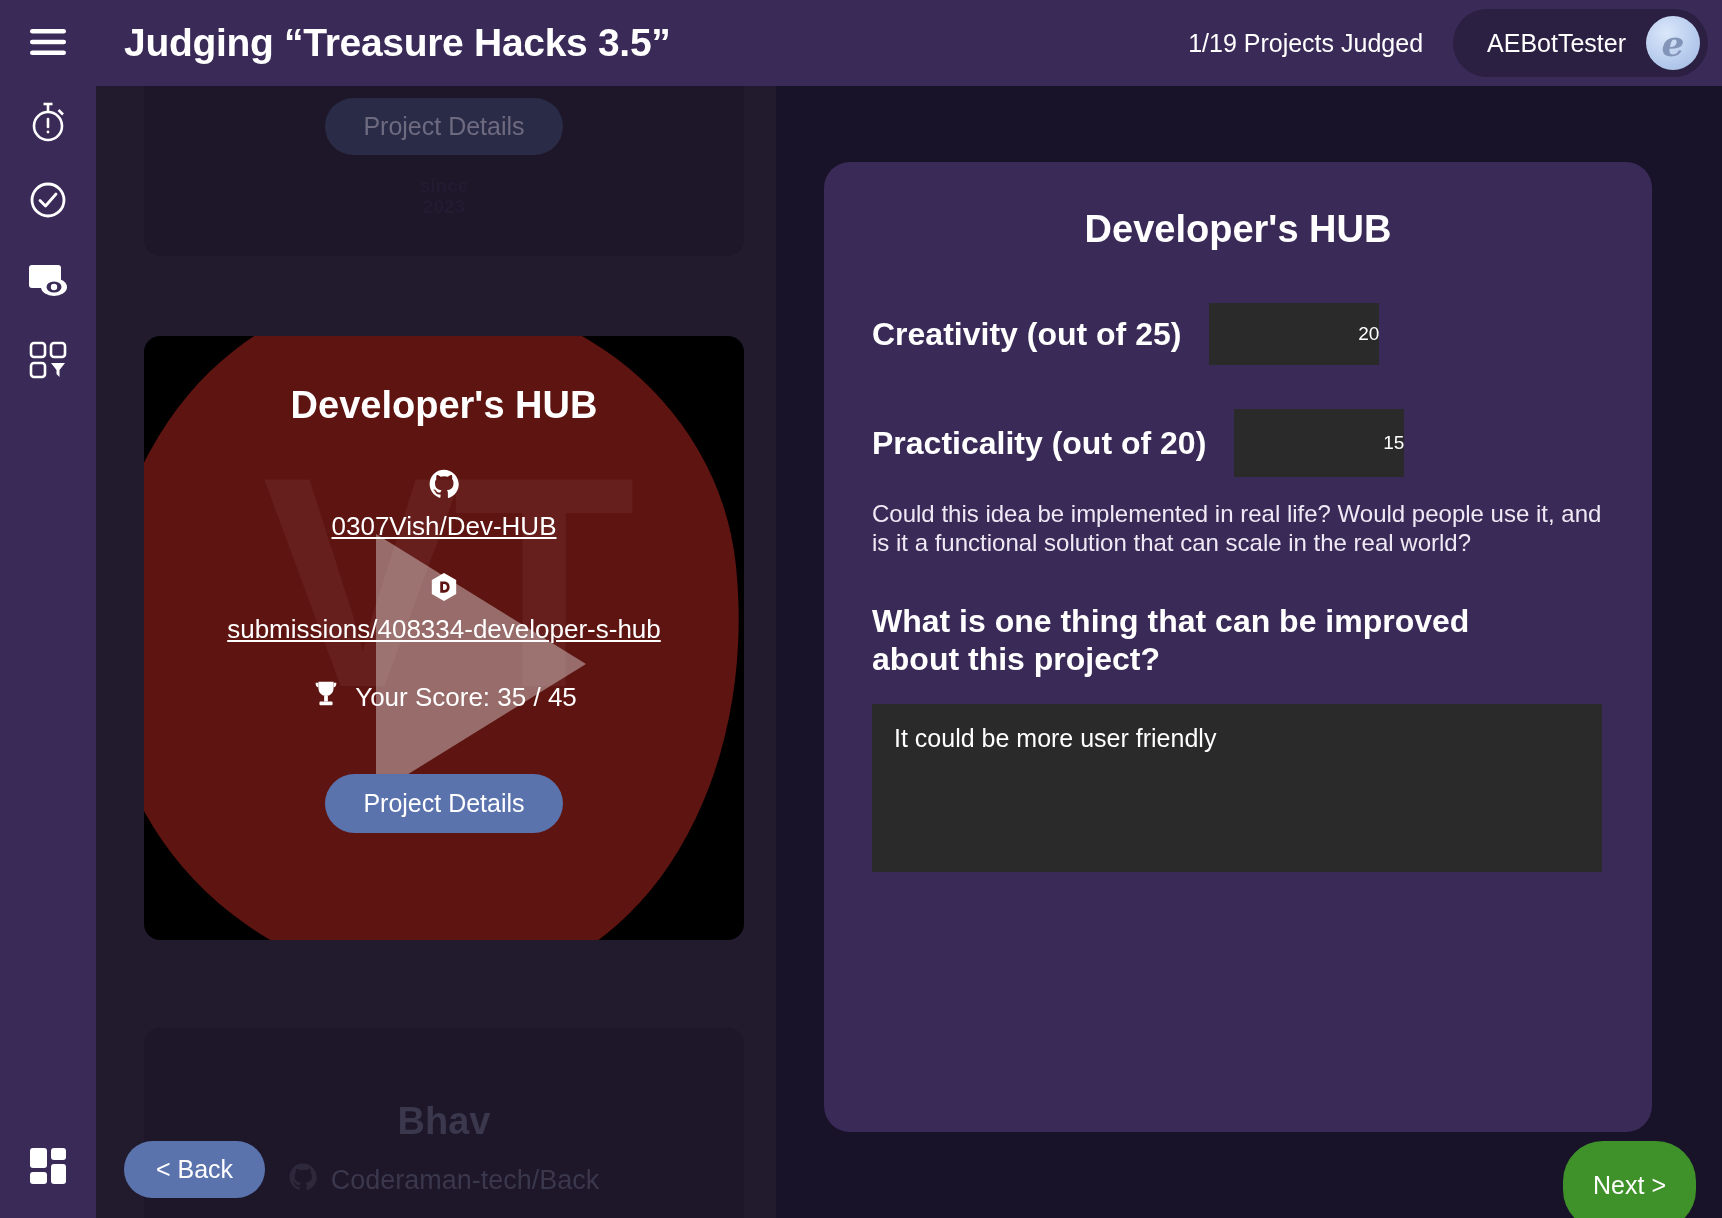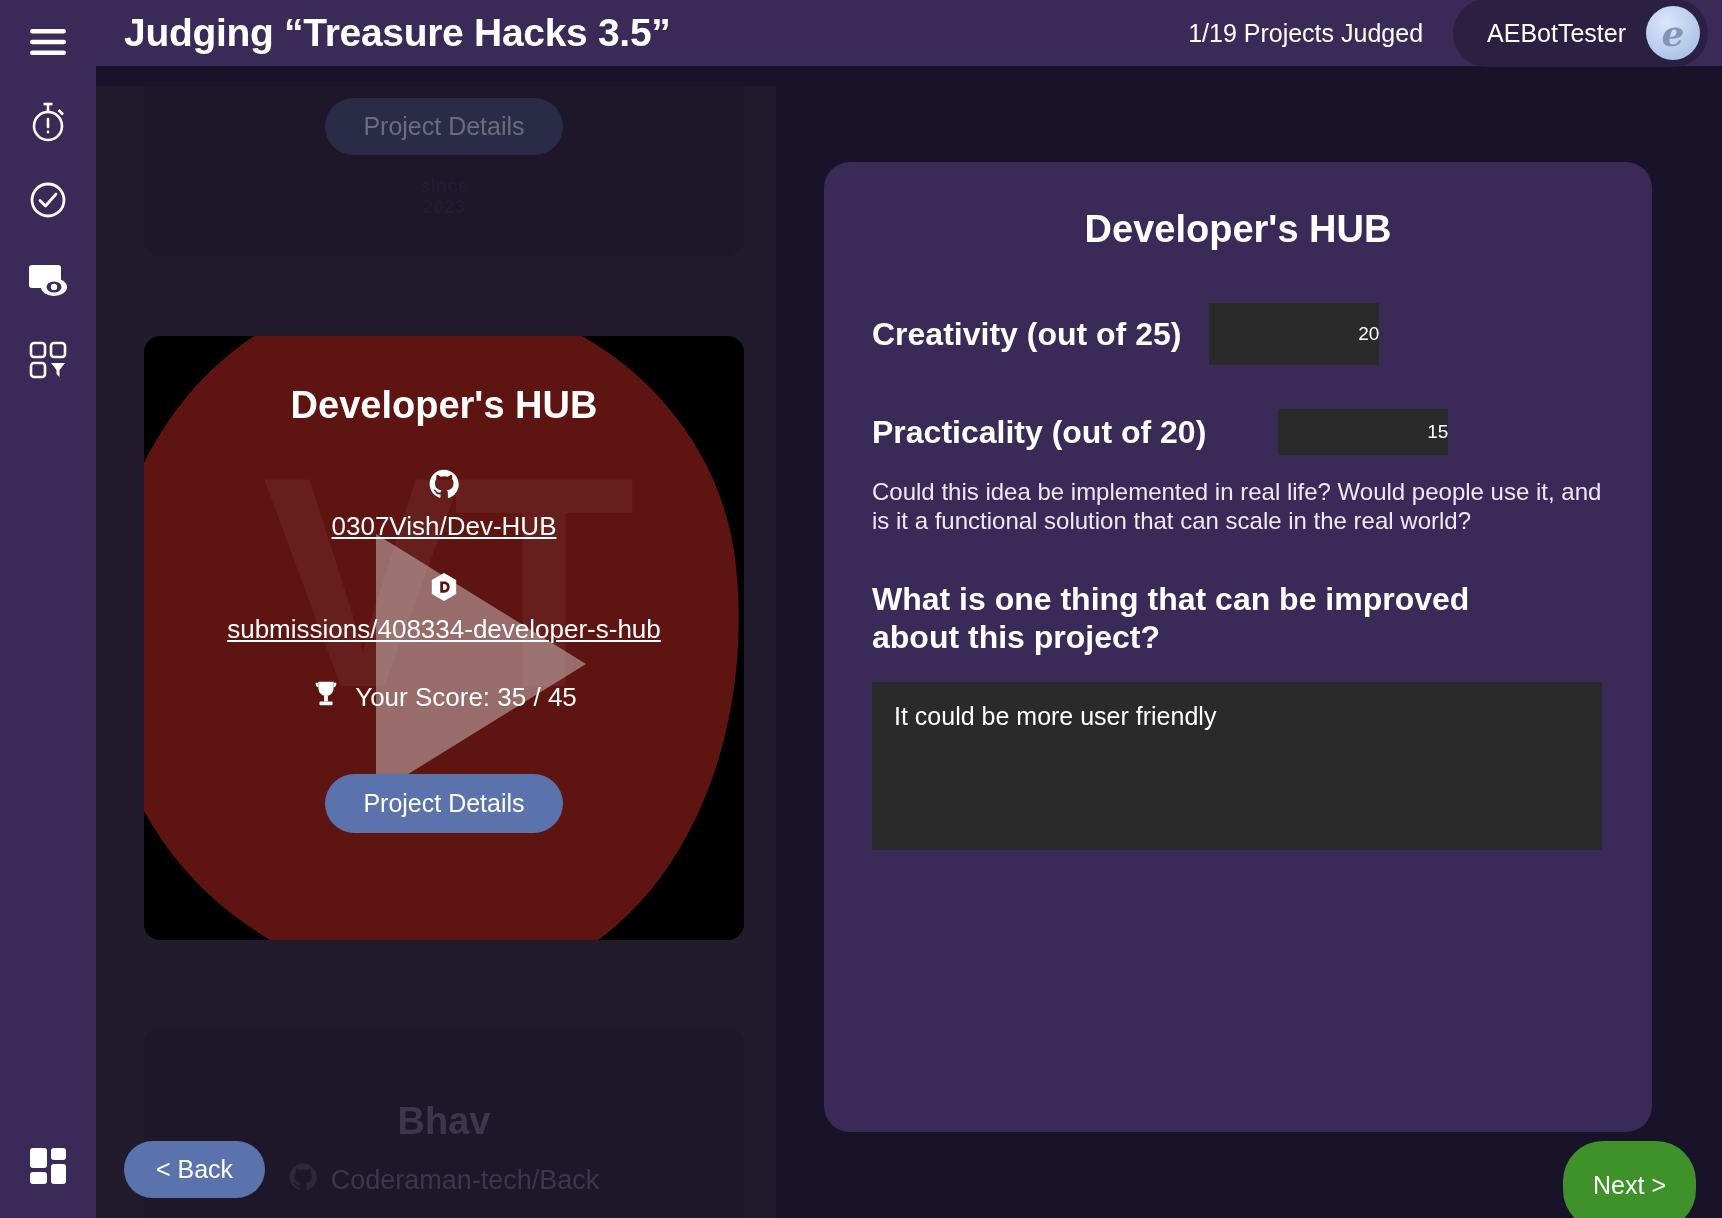--- a/index.html
+++ b/index.html
@@ -38,21 +38,21 @@
   }
   .side-icon svg { display: block; }
   .side-top { margin-top: 14px; }
   .side-spacer { flex: 1; }
   .side-bottom { margin-bottom: 24px; }
 
   
   .header {
     position: absolute;
     left: 96px; top: 0;
-    width: 1626px; height: 66px;
+    width: 1626px; height: 86px;
     background: #3a2a57;
     display: flex;
     align-items: center;
     z-index: 20;
   }
   .header-title {
     margin-left: 28px;
     font-size: 39px;
     font-weight: bold;
     color: #ffffff;
@@ -287,21 +287,21 @@
   .score-box {
     background: #2a2a2a;
     color: #ffffff;
     font-size: 19px;
     text-align: right;
     border: none;
     outline: none;
     font-family: "Liberation Sans", sans-serif;
   }
   .score-box.w1 { width: 170px; height: 62px; }
-  .score-box.w2 { width: 170px; height: 46px; margin-left: 44px; }
+  .score-box.w2 { width: 170px; height: 68px; }
   .crit-desc {
     margin-top: 22px;
     font-size: 24px;
     line-height: 1.22;
     color: #efe9f5;
     max-width: 730px;
   }
   .crit-block { margin-bottom: 44px; }
   .improve-q {
     font-size: 32px;

